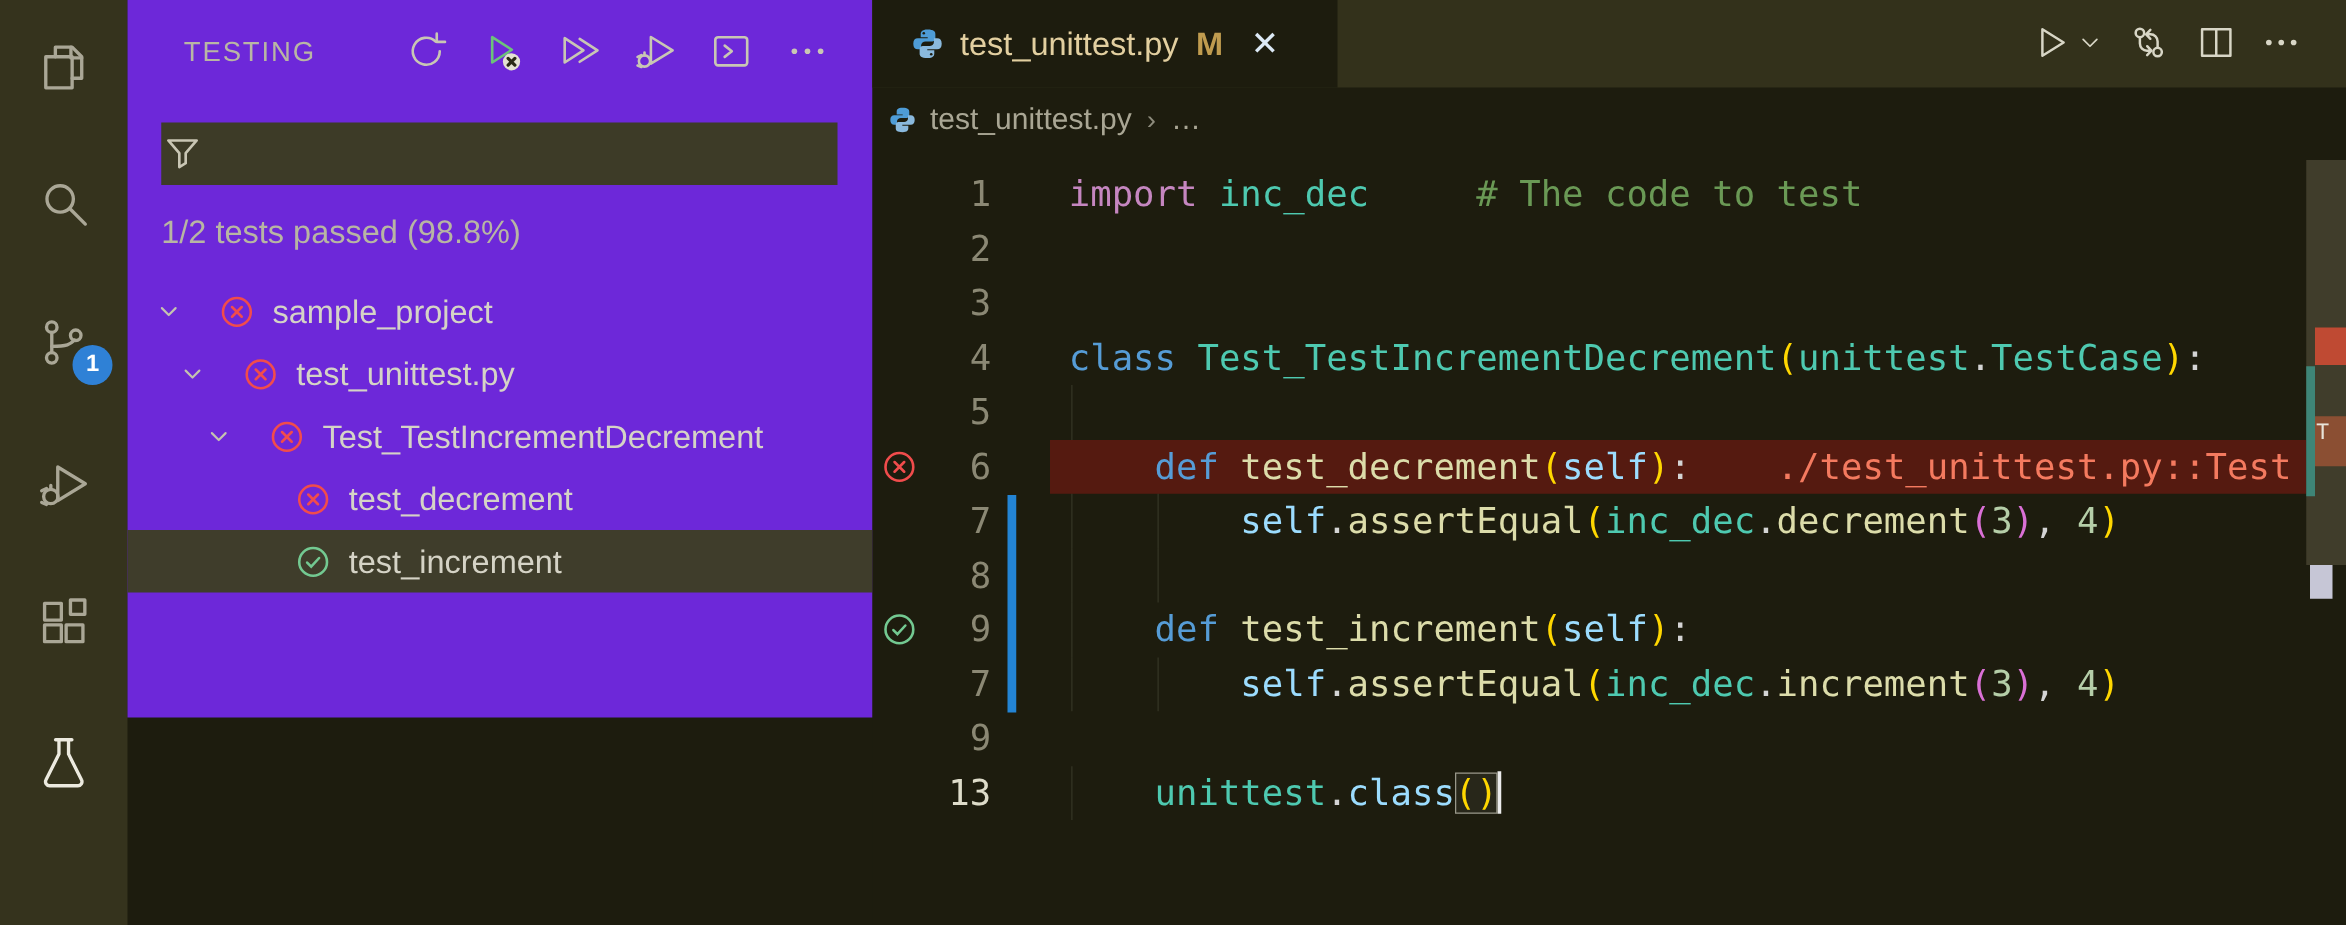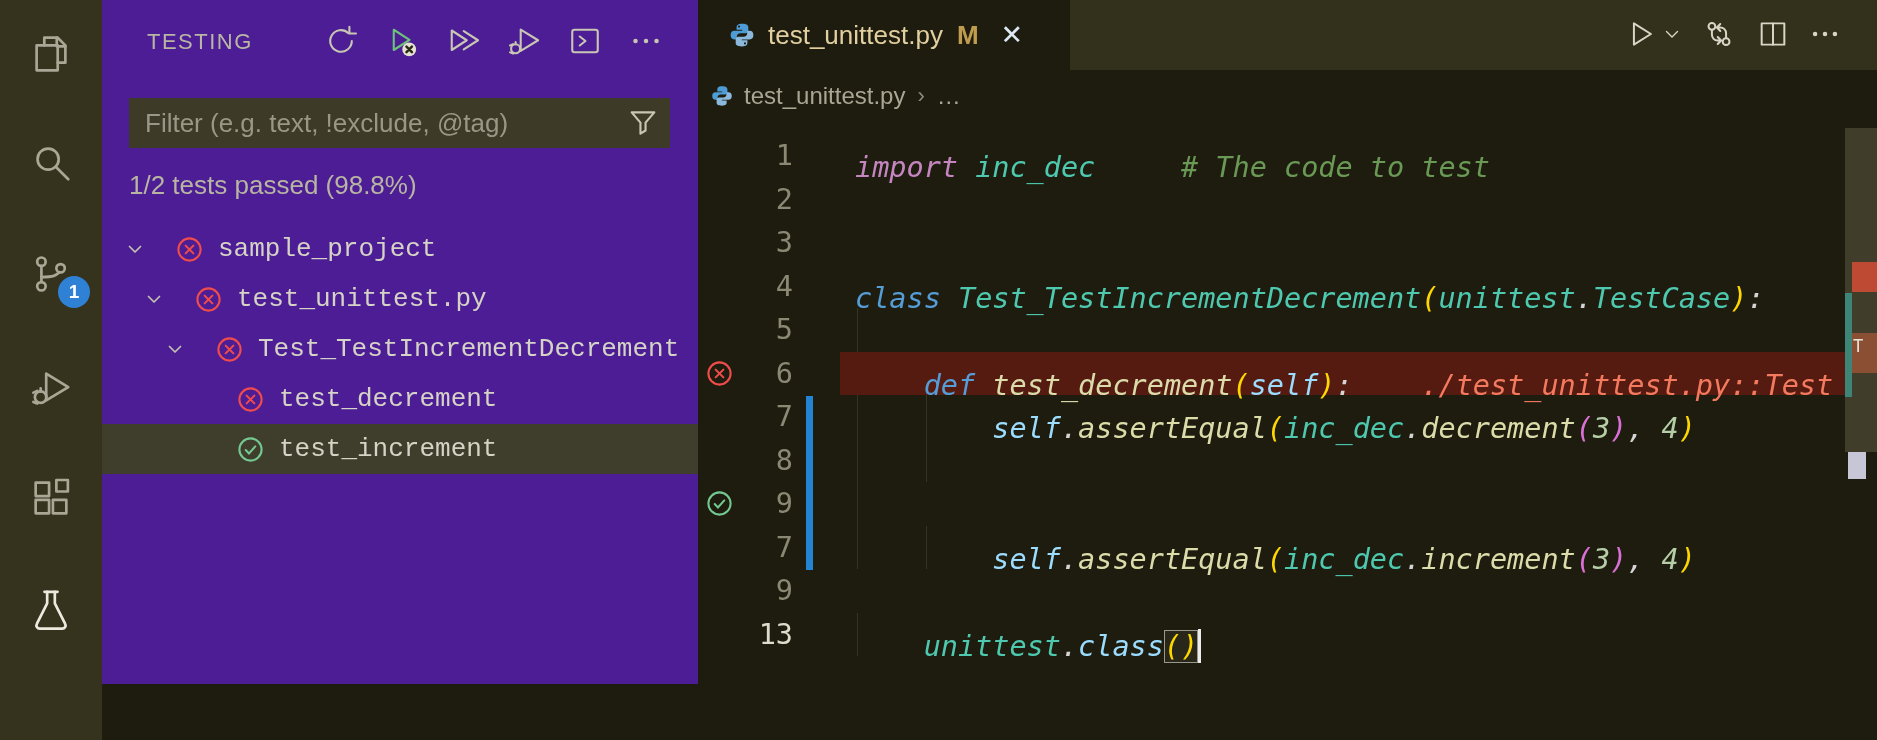--- a/index.html
+++ b/index.html
@@ -6,33 +6,33 @@
   #app{position:relative;width:1877px;height:740px;overflow:hidden;
        font-family:"Liberation Sans",sans-serif;color:#d5d3c6;}
   
   #activity-bar{position:absolute;left:0;top:0;width:102px;height:740px;background:#35331d;}
   .ab-item{position:absolute;left:0;width:102px;height:92px;display:flex;align-items:center;justify-content:center;}
   .ab-item svg{width:46px;height:46px;stroke:#aaa796;fill:none;stroke-width:1.4;stroke-linecap:round;stroke-linejoin:round;}
   .ab-item.active svg{stroke:#eceadf;}
   .scm-badge{position:absolute;right:12px;bottom:14px;width:32px;height:32px;border-radius:50%;
      display:flex;align-items:center;justify-content:center;font-size:19px;font-weight:bold;color:#fff;}
   
-  #sidebar{position:absolute;left:102px;top:0;width:596px;height:684px;background:#4c1d95;}
+  #sidebar{position:absolute;left:102px;top:0;width:596px;height:574px;background:#6d28d9;}
   .panel-title{position:absolute;left:45px;top:29px;font-size:22px;letter-spacing:1.5px;color:#b9b6a4;}
   #panel-toolbar{position:absolute;left:220px;top:22px;display:flex;gap:23px;align-items:center;}
   .tb-icon{width:38px;height:38px;display:flex;align-items:center;justify-content:center;cursor:pointer;}
   .tb-icon svg{width:36px;height:36px;stroke:#c9c6b4;fill:none;stroke-width:1.4;stroke-linecap:round;stroke-linejoin:round;}
   #filter-box{position:absolute;left:27px;top:98px;width:541px;height:50px;background:#3d3b27;display:flex;align-items:center;}
   #filter-input{flex:1;background:transparent;border:none;outline:none;color:#d5d3c6;font-size:26px;
      font-family:"Liberation Sans",sans-serif;padding:0 0 0 16px;}
   #filter-input::placeholder{color:#9a9786;}
   #filter-funnel{width:34px;height:34px;margin-right:10px;flex:none;}
   #filter-funnel svg{width:34px;height:34px;stroke:#c9c6b4;fill:none;stroke-width:1.5;stroke-linejoin:round;}
   #test-status{position:absolute;left:27px;top:170px;font-size:26px;color:#b8b5a3;}
-  #test-tree{position:absolute;left:0;top:224px;width:596px;font-family:Liberation Mono, monospace;}
+  #test-tree{position:absolute;left:0;top:224px;width:596px;}
   .tree-row{position:relative;height:50px;display:flex;align-items:center;cursor:pointer;}
   .tree-row.selected{background:#3f3d2b;}
   .tw-chevron{width:24px;height:24px;margin-right:27px;flex:none;}
   .tw-chevron svg{width:24px;height:24px;stroke:#c5c2b0;fill:none;stroke-width:1.7;stroke-linecap:round;stroke-linejoin:round;}
   .tw-state{width:31px;height:31px;margin-right:13px;flex:none;}
   .tw-state svg{width:31px;height:31px;fill:none;stroke-width:1.6;stroke-linecap:round;}
   .tree-label{font-size:26px;color:#d5d3c6;white-space:nowrap;}
   
   #editor{position:absolute;left:698px;top:0;width:1179px;height:740px;background:#1d1c0e;}
   #tabbar{position:absolute;left:0;top:0;width:1179px;height:70px;background:#33311b;}
@@ -48,21 +48,21 @@
   #breadcrumb{position:absolute;left:12px;top:82px;display:flex;align-items:center;font-size:24px;color:#a9a694;}
   #breadcrumb .py-icon{width:24px;height:24px;margin-left:0;}
   .bc-sep{margin:0 12px;color:#8d8b7c;font-size:22px;}
   
   #code-area{position:absolute;left:0;top:134px;width:1179px;}
   .cline{position:relative;height:43.5px;font-family:"DejaVu Sans Mono",monospace;font-size:28.5px;}
   .cline .g-icon{position:absolute;left:6px;top:6px;width:31px;height:31px;cursor:pointer;}
   .g-icon svg{width:31px;height:31px;fill:none;stroke-width:1.6;stroke-linecap:round;}
   .lnum{position:absolute;left:44px;top:0;width:51px;text-align:right;line-height:43.5px;color:#8b8874;}
   .cline.active .lnum{color:#dedcca;text-align:right;}
-  .ltext{position:absolute;left:157px;top:12px;line-height:43.5px;white-space:pre;z-index:2;font-style:italic;}
+  .ltext{position:absolute;left:157px;top:0;line-height:43.5px;white-space:pre;z-index:2;}
   .guide{position:absolute;top:0;bottom:0;width:1px;background:rgba(205,202,170,0.14);z-index:1;}
   .guide.g0{left:159px;} .guide.g1{left:228px;}
   .cline.error-line::before{content:"";position:absolute;left:142px;right:32px;top:0;bottom:0;background:#551a10;}
   .bracket-box{outline:1px solid #99988a;outline-offset:-1px;background:rgba(255,255,255,0.05);}
   .cursor{display:inline-block;width:2.5px;height:34px;vertical-align:-7px;background:#ececec;}
   #change-bar{position:absolute;left:108px;top:396px;width:7px;height:174px;z-index:3;}
   
   #minimap{position:absolute;left:1147px;top:128px;width:32px;height:324px;}
   .mm-block{position:absolute;}
   #mm-text{position:absolute;left:8px;top:208px;font-size:17px;color:#e8e4da;font-family:"DejaVu Sans Mono",monospace;z-index:2;}
@@ -158,21 +158,20 @@
       <span class="tb-icon">
           <svg viewBox="0 0 24 24">
         <circle cx="5" cy="12" r="1.5" fill="#c9c6b4" stroke="none"></circle>
         <circle cx="12" cy="12" r="1.5" fill="#c9c6b4" stroke="none"></circle>
         <circle cx="19" cy="12" r="1.5" fill="#c9c6b4" stroke="none"></circle>
           </svg>
         </span>
     </div>
 
     <div id="filter-box">
-      <input id="filter-input" placeholder="Filter (e.g. text, !exclude, @tag)" style="">
       <span id="filter-funnel"><svg viewBox="0 0 24 24">
         <path d="M4 4.5h16l-6.2 7.2v5.6l-3.6 2.2v-7.8z"></path>
           </svg></span>
     </div>
 
     <div id="test-status">1/2 tests passed (98.8%)</div>
 
     <div id="test-tree">
         <div class="tree-row" style="padding-left: 21px;">
     <span class="tw-chevron"><svg viewBox="0 0 24 24">
@@ -322,20 +321,21 @@
           <span class="lnum">8</span>
           <span class="ltext"></span>
         </div>
         <div class="cline">
           <span class="guide g0"></span>
           <span class="g-icon"><svg viewBox="0 0 24 24" style="stroke:#73c991">
               <circle cx="12" cy="12" r="8.6"></circle>
               <path d="M8.3 12.4l2.5 2.6 4.9-5.4"></path>
             </svg></span>
           <span class="lnum">9</span>
+          <span class="ltext"><span>    </span><span style="color: rgb(86, 156, 214);">def</span><span> </span><span style="color: rgb(220, 220, 170);">test_increment</span><span style="color: rgb(255, 215, 0);">(</span><span style="color: rgb(156, 220, 254);">self</span><span style="color: rgb(255, 215, 0);">)</span><span style="color: rgb(212, 212, 212);">:</span></span>
         </div>
         <div class="cline">
           <span class="guide g0"></span>
           <span class="guide g1"></span>
           <span class="lnum">7</span>
           <span class="ltext"><span>        </span><span style="color: rgb(156, 220, 254);">self</span><span style="color: rgb(212, 212, 212);">.</span><span style="color: rgb(220, 220, 170);">assertEqual</span><span style="color: rgb(255, 215, 0);">(</span><span style="color: rgb(78, 201, 176);">inc_dec</span><span style="color: rgb(212, 212, 212);">.</span><span style="color: rgb(220, 220, 170);">increment</span><span style="color: rgb(218, 112, 214);">(</span><span style="color: rgb(181, 206, 168);">3</span><span style="color: rgb(218, 112, 214);">)</span><span style="color: rgb(212, 212, 212);">,</span><span> </span><span style="color: rgb(181, 206, 168);">4</span><span style="color: rgb(255, 215, 0);">)</span></span>
         </div>
         <div class="cline">
           <span class="lnum">9</span>
           <span class="ltext"></span>

